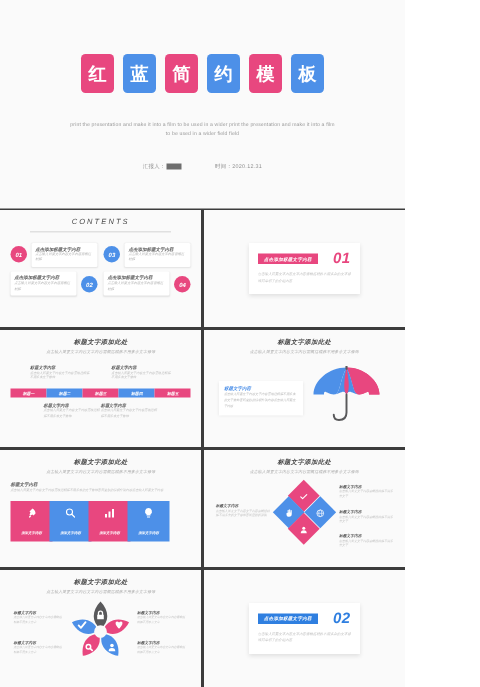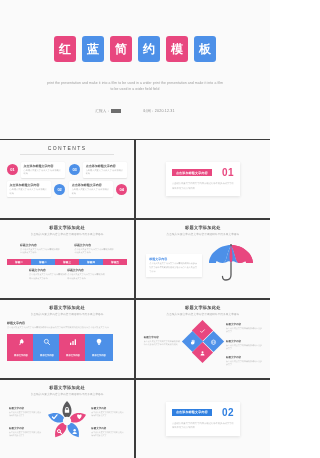--- a/index.html
+++ b/index.html
@@ -31,21 +31,21 @@
               font-size:3.4px; line-height:1.9; color:#9a9a9a; letter-spacing:.1px; }
   .hero-meta { margin-top:16px; display:flex; gap:22px;
                font-size:3.6px; color:#8d8d8d; letter-spacing:.2px; }
   .hero-meta .redact { display:inline-block; width:10px; height:3.4px;
                        background:#6e6e6e; vertical-align:middle; margin-left:1px; }
 
   
   .grid { position:relative; width:270px; height:318px;
           display:grid; grid-template-columns:1fr 1fr; grid-template-rows:repeat(4,1fr);
           gap:1.5px; background:#3c3c3c; }
-  .slide { position:relative; background:#fafafa; overflow:hidden; padding:5px 7px; }
+  .slide { position:relative; background:#fafafa; overflow:hidden; padding:5px 7px;font-style:italic; }
 
   .sl-title { text-align:center; font-size:4.2px; font-weight:bold; color:#4a4a4a;
               letter-spacing:.3px; }
   .sl-sub { text-align:center; font-size:2.6px; color:#a9a9a9; margin-top:2px;
             letter-spacing:.1px; }
   .sl-rule { width:78%; height:.5px; background:#e0e0e0; margin:3px auto 0; }
 
   .sl-title.contents { font-size:5px; letter-spacing:1.4px; color:#4a4a4a; font-weight:normal;}
 
   

